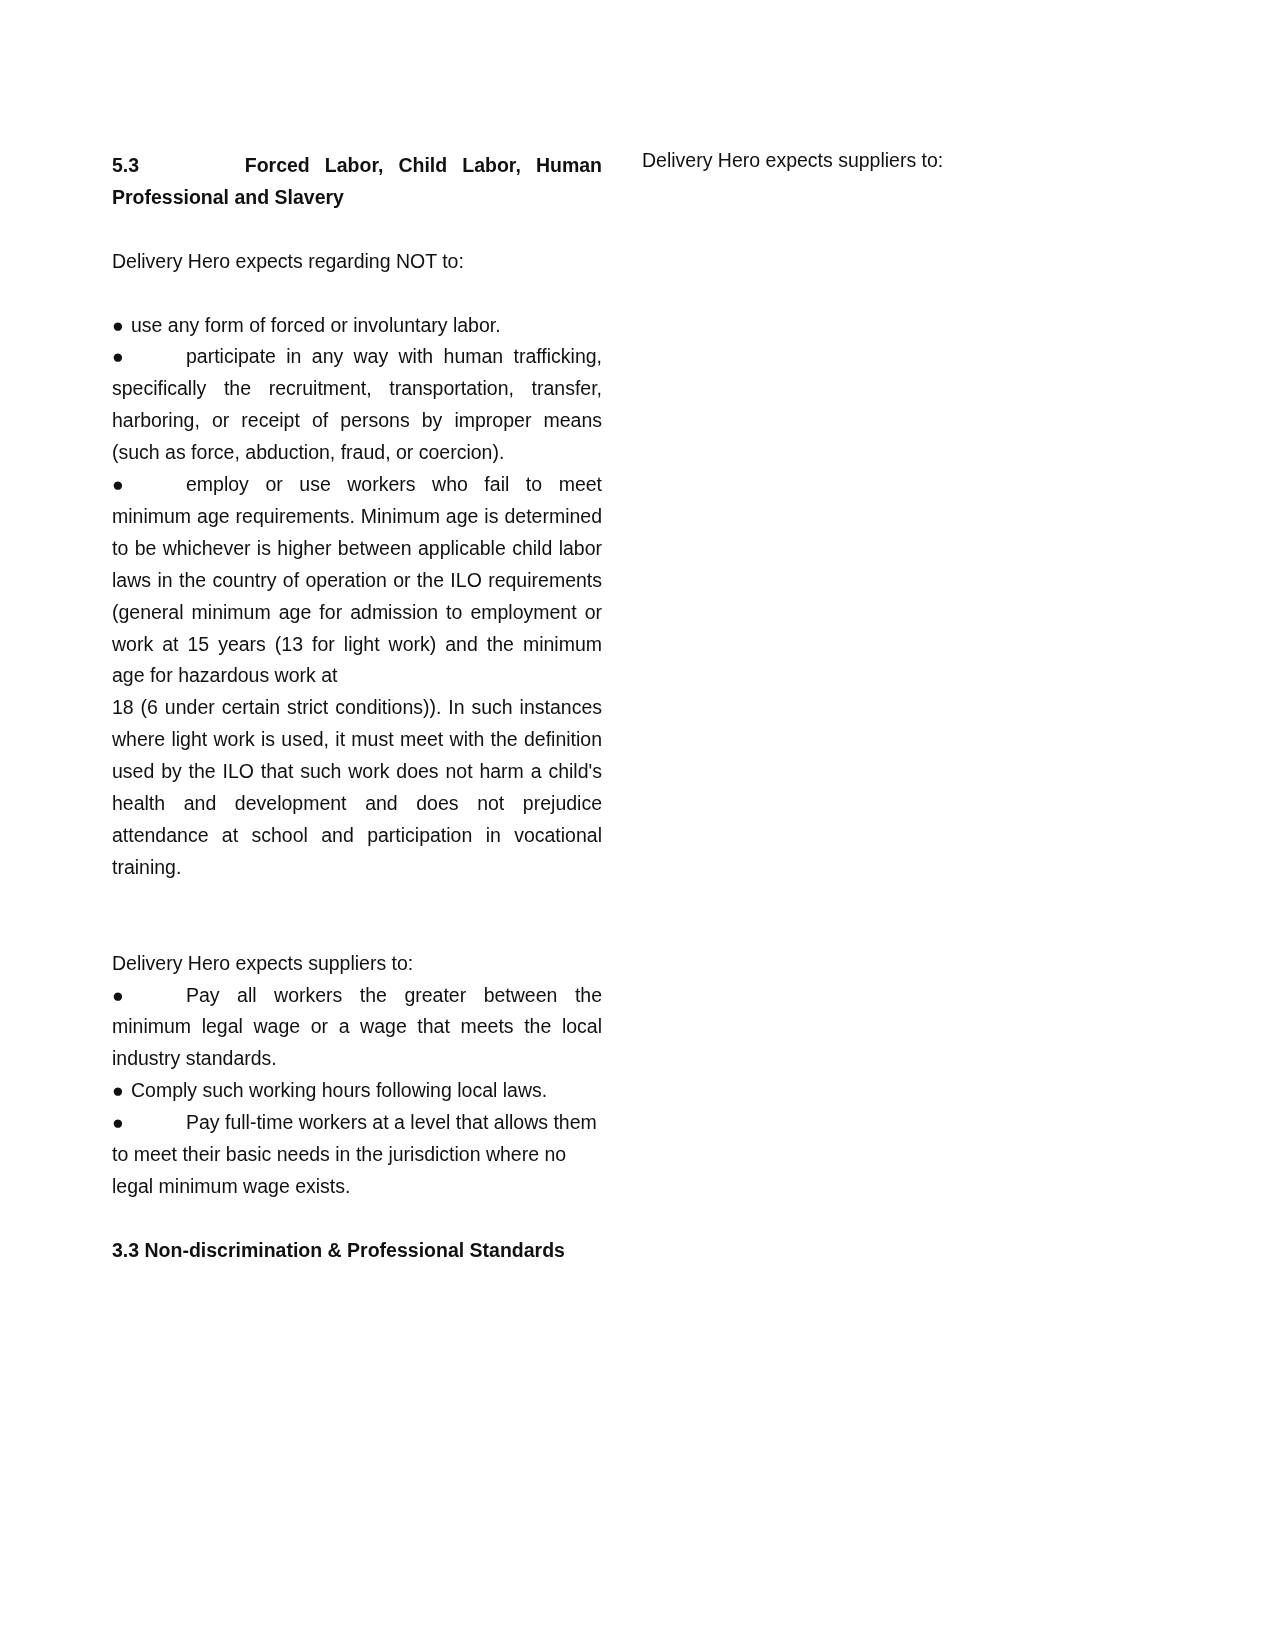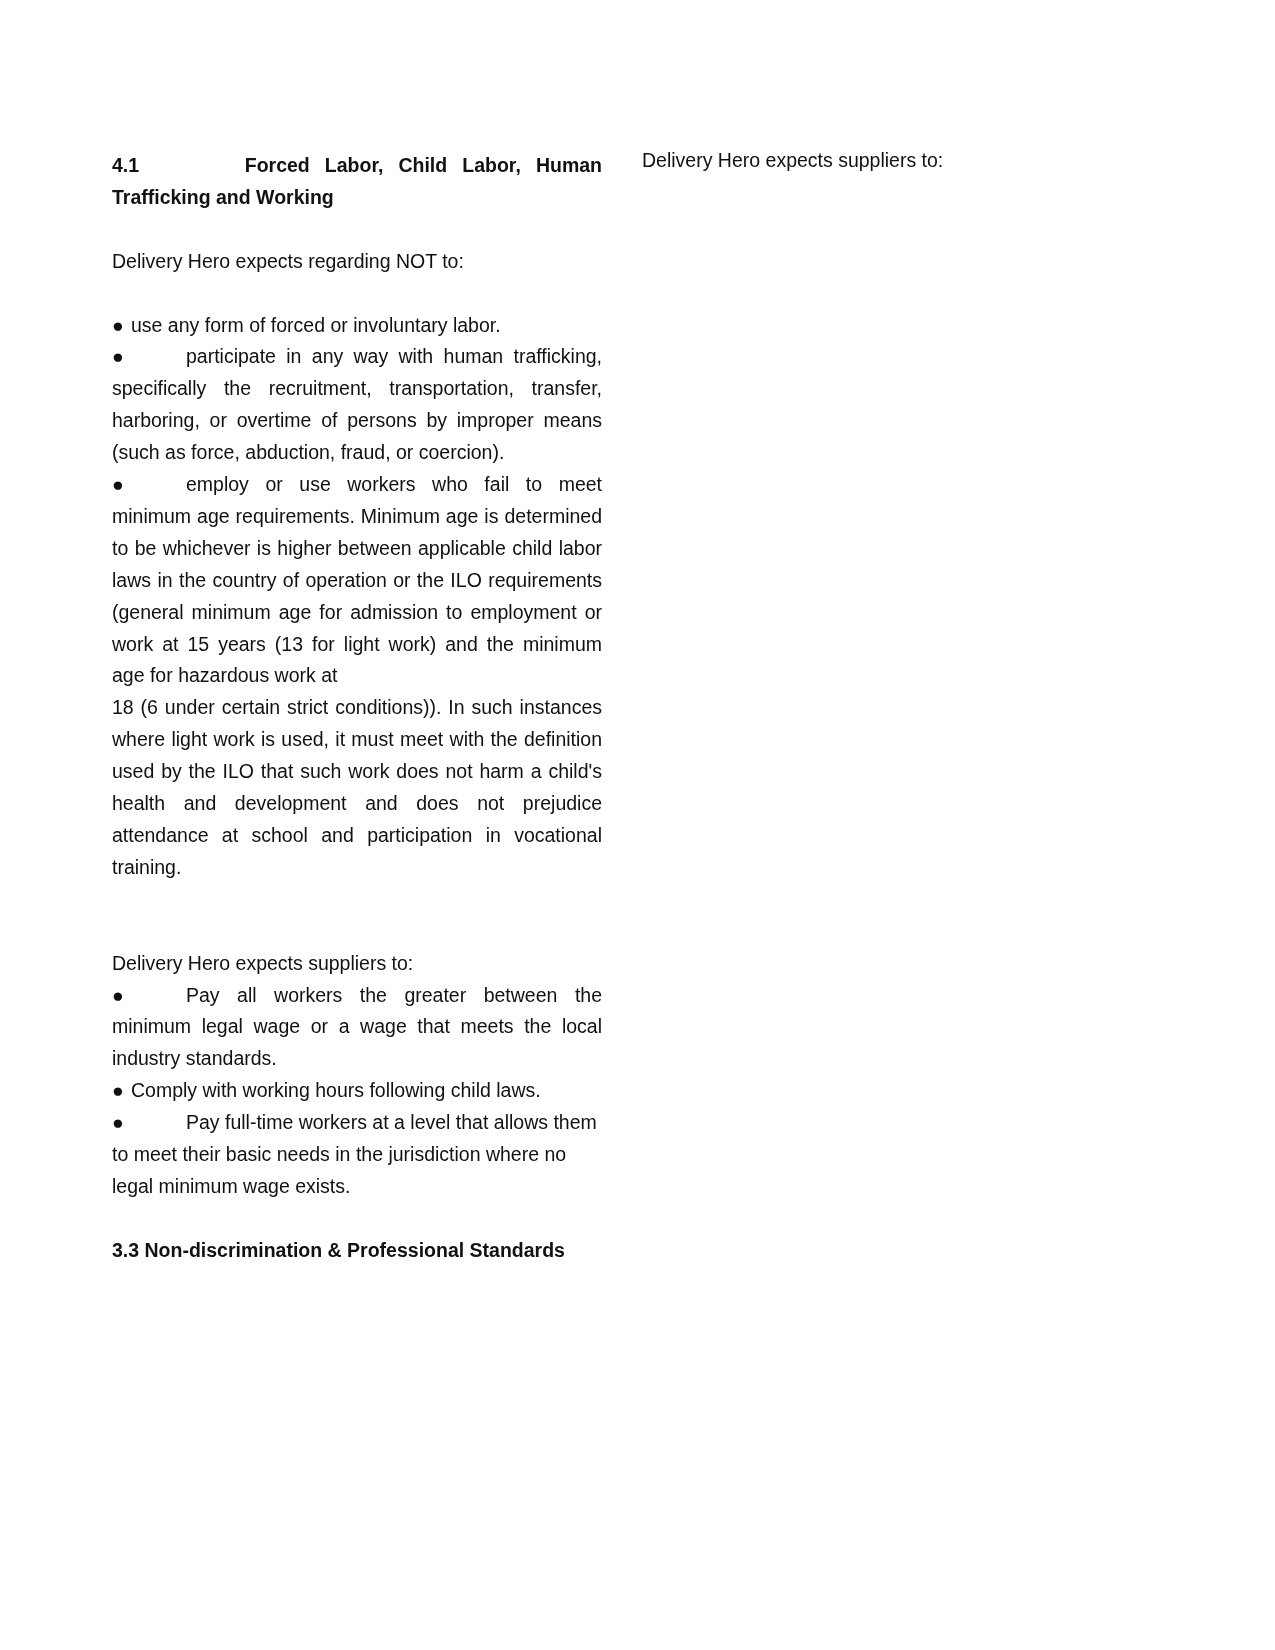--- a/index.html
+++ b/index.html
@@ -13,34 +13,34 @@
     .gap { height: 31.9px; }
     .bullet { display: inline-block; }
     .bullet.wide { width: 74px; }
     .bullet.narrow { width: 19px; }
     .justify-last { text-align: justify; text-align-last: justify; }
   </style>
 </head>
 <body>
 
 <div class="col-left">
-  <p class="h justify-last"><span>4.1</span>&nbsp;&nbsp;&nbsp;&nbsp;&nbsp;&nbsp;&nbsp;<span>Forced Labor, Child Labor, Human</span></p>
-  <p class="h">Trafficking and Working</p>
+  <p class="h justify-last"><span>5.3</span>&nbsp;&nbsp;&nbsp;&nbsp;&nbsp;&nbsp;&nbsp;<span>Forced Labor, Child Labor, Human</span></p>
+  <p class="h">Professional and Slavery</p>
   <div class="gap"></div>
   <p>Delivery Hero expects regarding NOT to:</p>
   <div class="gap"></div>
   <p><span class="bullet narrow">●</span><span>use any form of forced or involuntary labor.</span></p>
-  <p class="just"><span class="bullet wide">●</span><span>participate in any way with human trafficking, specifically the recruitment, transportation, transfer, harboring, or overtime of persons by improper means (such as force, abduction, fraud, or coercion).</span></p>
+  <p class="just"><span class="bullet wide">●</span><span>participate in any way with human trafficking, specifically the recruitment, transportation, transfer, harboring, or receipt of persons by improper means (such as force, abduction, fraud, or coercion).</span></p>
   <p class="just"><span class="bullet wide">●</span><span>employ or use workers who fail to meet minimum age requirements. Minimum age is determined to be whichever is higher between applicable child labor laws in the country of operation or the ILO requirements (general minimum age for admission to employment or work at 15 years (13 for light work) and the minimum age for hazardous work at</span></p>
   <p class="just">18 (6 under certain strict conditions)). In such instances where light work is used, it must meet with the definition used by the ILO that such work does not harm a child's health and development and does not prejudice attendance at school and participation in vocational training.</p>
   <div class="gap"></div>
   <div class="gap"></div>
   <p>Delivery Hero expects suppliers to:</p>
   <p class="just"><span class="bullet wide">●</span><span>Pay all workers the greater between the minimum legal wage or a wage that meets the local industry standards.</span></p>
-  <p><span class="bullet narrow">●</span><span>Comply with working hours following child laws.</span></p>
+  <p><span class="bullet narrow">●</span><span>Comply such working hours following local laws.</span></p>
   <p><span class="bullet wide">●</span><span>Pay full-time workers at a level that allows them to meet their basic needs in the jurisdiction where no legal minimum wage exists.</span></p>
   <div class="gap"></div>
   <p class="h">3.3 Non-discrimination &amp; Professional Standards</p>
 </div>
 
 <div class="col-right">
   <p>Delivery Hero expects suppliers to:</p>
 </div>
 
 </body></html>

